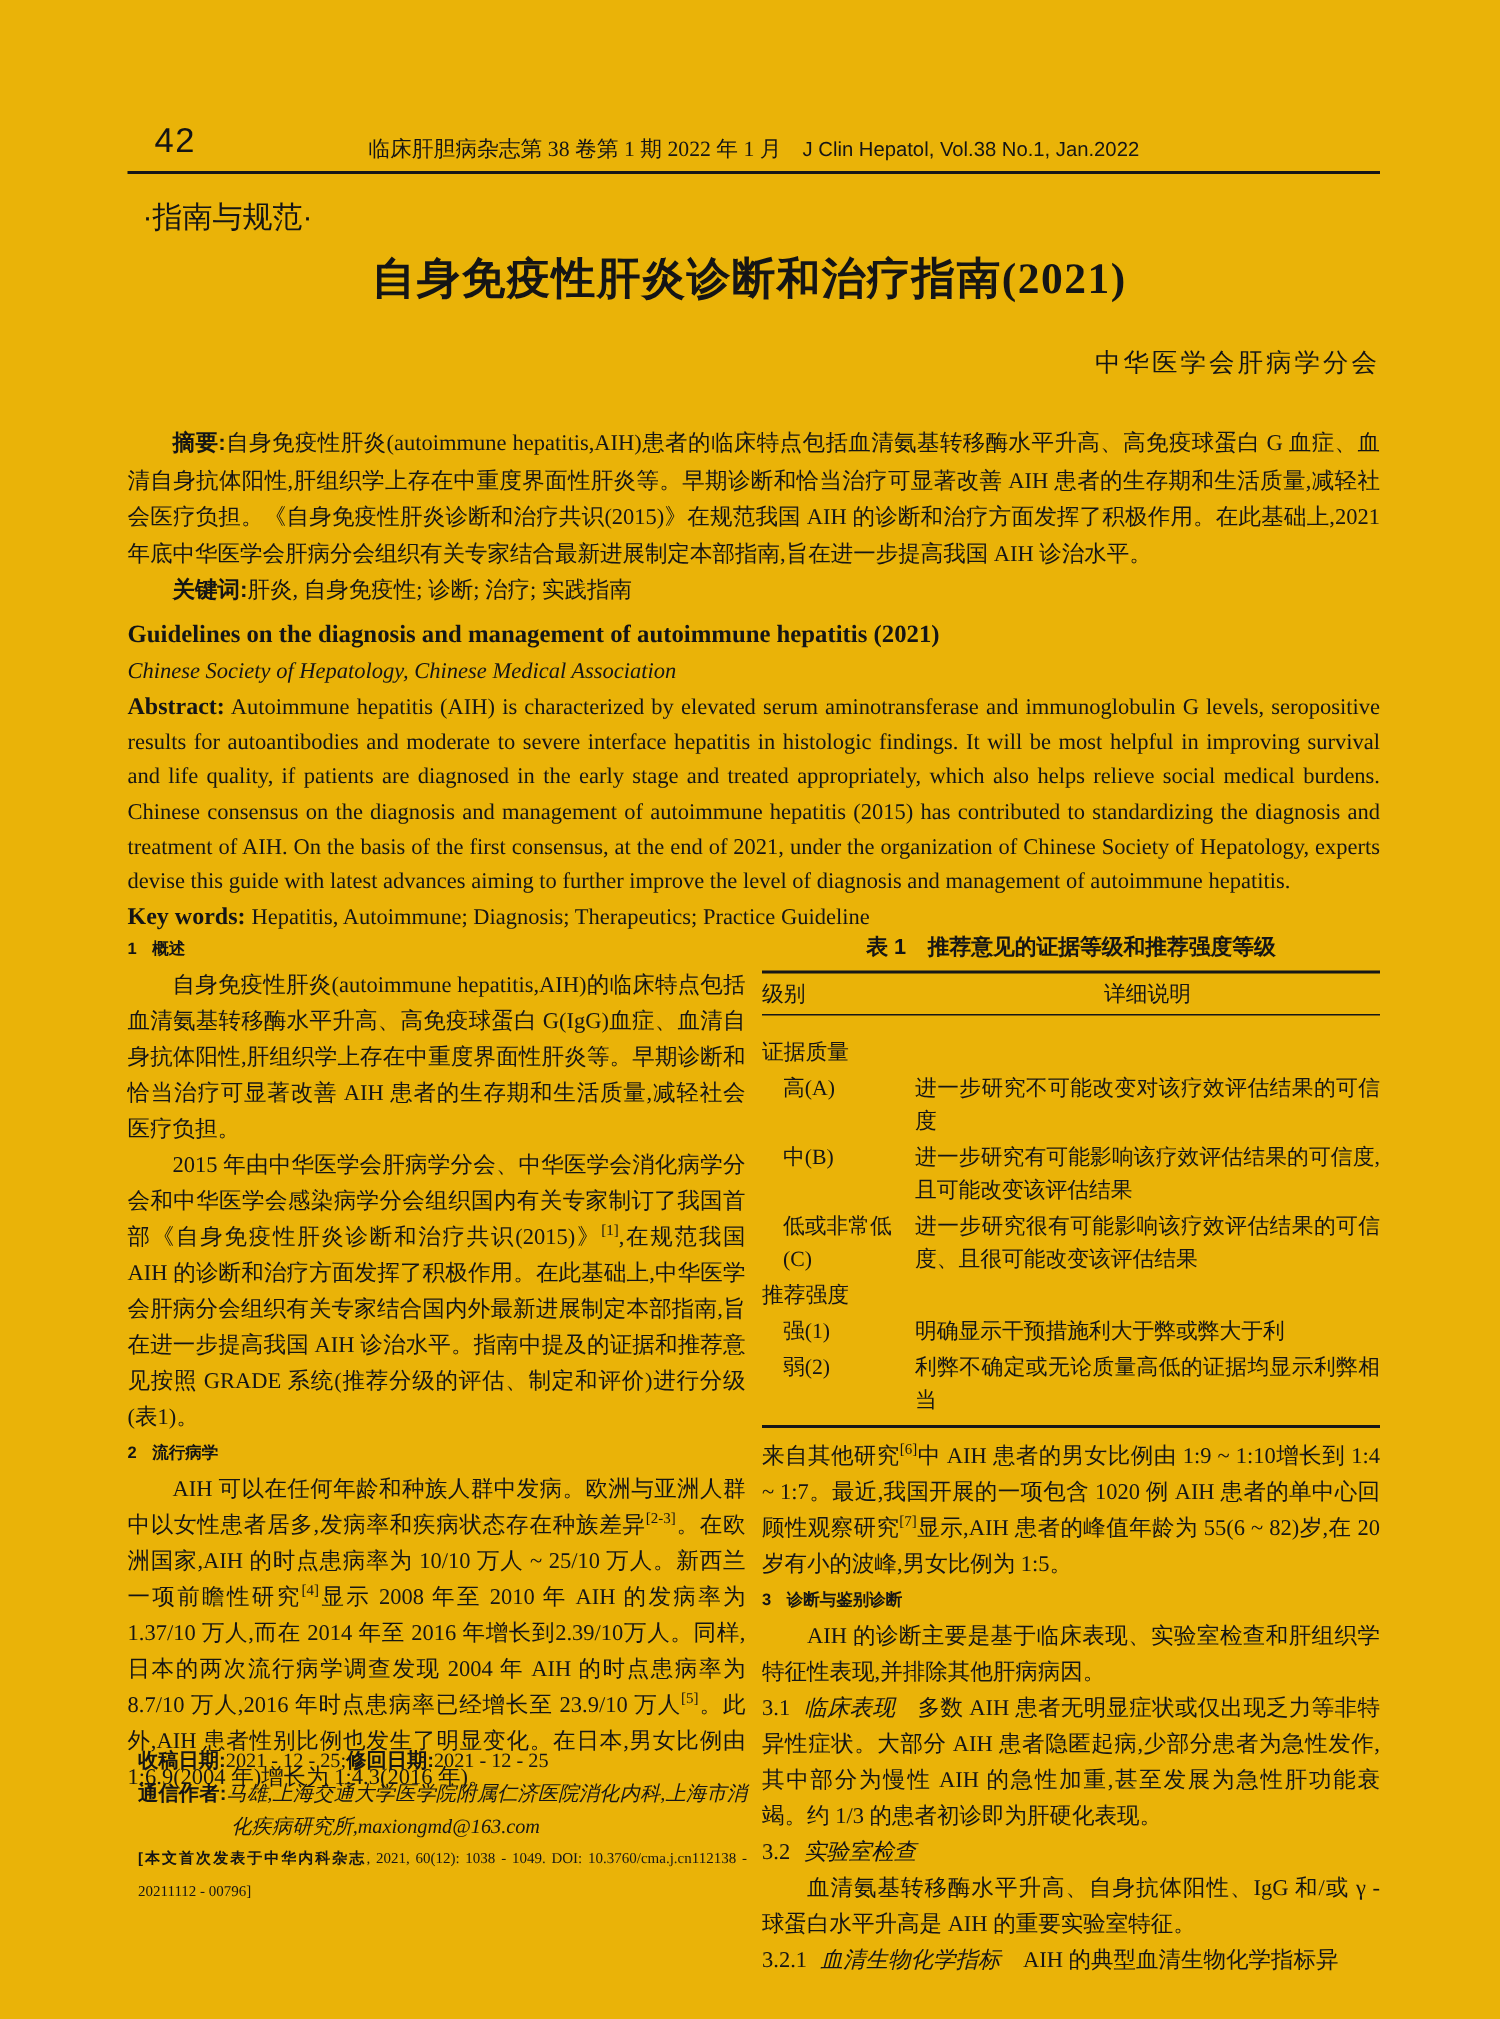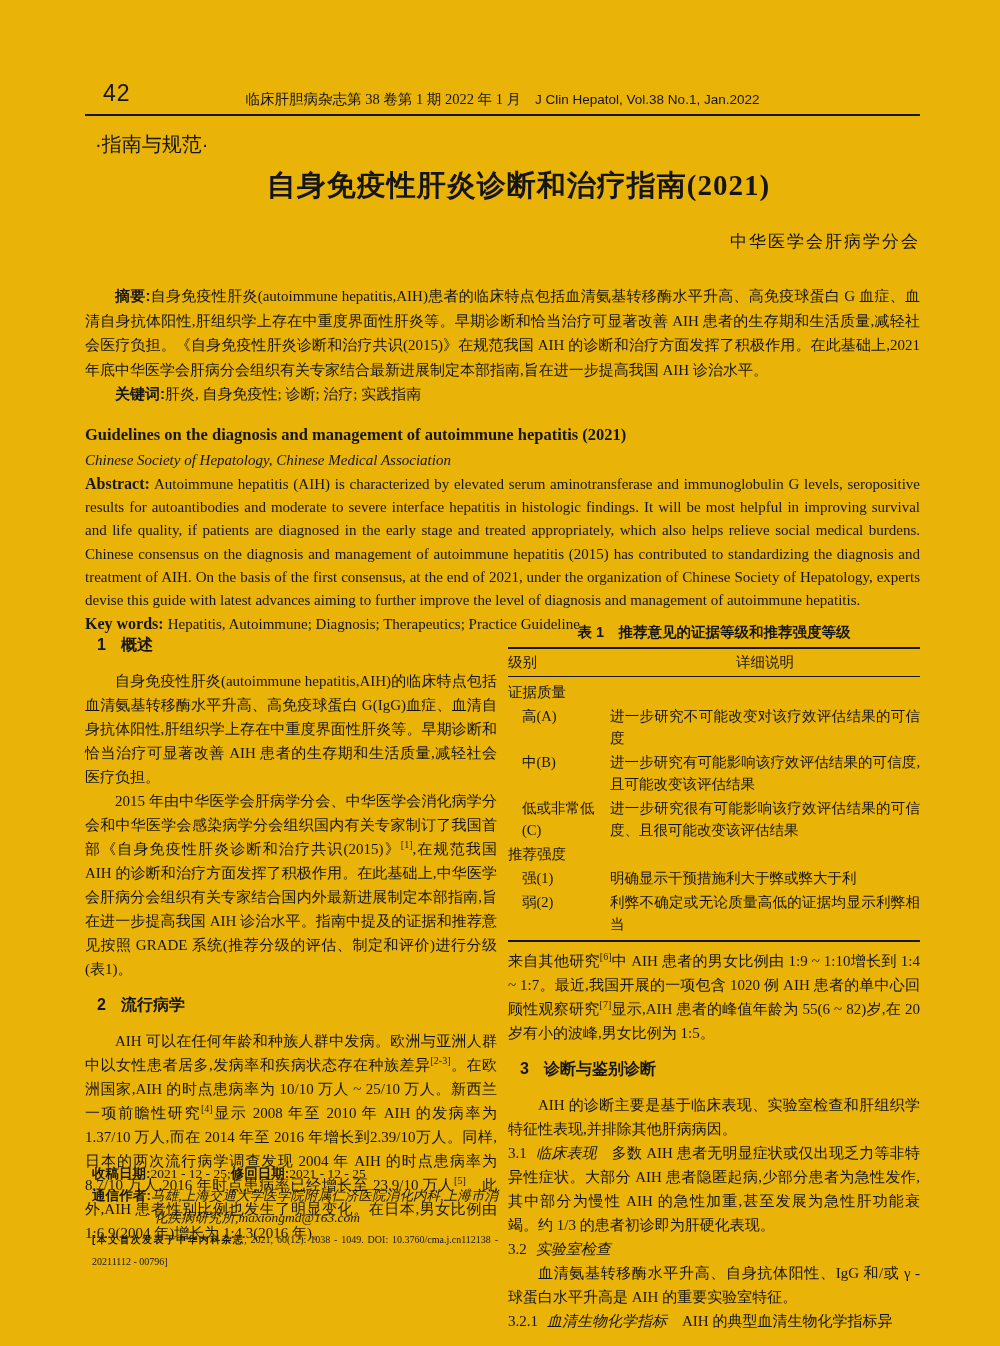--- a/index.html
+++ b/index.html
@@ -23,43 +23,43 @@
   }
   .jline .jen{margin-left:14px;font-family:"Liberation Sans","DejaVu Sans",sans-serif;font-size:13.5px;}
   .hrule{position:absolute;left:85px;top:114px;width:835px;height:2px;background:#171717;}
   .colmark{
     position:absolute;left:95px;top:131px;
     font-family:"Liberation Sans","DejaVu Sans",sans-serif;
     font-size:20px;
   }
   
   .title{
-    position:absolute;left:101px;top:166px;width:835px;margin:0;
+    position:absolute;left:82px;top:166px;width:835px;margin:0;
     text-align:center;font-size:29px;font-weight:bold;letter-spacing:1px;
   }
   .author{
     position:absolute;left:85px;top:230px;width:835px;
     text-align:right;font-size:17px;letter-spacing:2px;
   }
   
   .abs-cn{position:absolute;left:85px;top:284px;width:835px;}
   .abs-p{margin:0;font-size:15px;line-height:24.5px;text-align:justify;text-indent:2em;}
   .lab{font-family:"Liberation Sans","DejaVu Sans",sans-serif;font-weight:bold;}
   
-  .abs-en{position:absolute;left:85px;top:422px;width:835px;}
+  .abs-en{position:absolute;left:85px;top:410px;width:835px;}
   .en-title{font-size:16.5px;font-weight:bold;line-height:26px;}
   .en-affil{font-style:italic;font-size:15px;line-height:24px;}
   .en-p{margin:0;font-size:15px;line-height:23.2px;text-align:justify;}
   .en-kw{margin:0;font-size:15px;line-height:24px;}
   .en-lab{font-weight:bold;font-size:16px;margin-right:4px;}
   
   .cols{position:absolute;left:85px;top:621px;width:835px;display:flex;gap:11px;}
   .col{width:412px;}
   .sec{
-    margin:12px;font-size:16px;line-height:24px;font-weight:bold;
+    margin:0;font-size:11px;line-height:24px;font-weight:bold;
     font-family:"Liberation Sans","DejaVu Sans",sans-serif;
   }
   .sec .st{margin-left:0.95em;}
   .body{margin:0;font-size:15px;line-height:24px;text-align:justify;text-indent:2em;}
   .noind{text-indent:0;}
   sup{font-size:10px;line-height:0;}
   .subnum{margin-right:0.6em;}
   .subtitle{font-style:italic;margin-right:1em;}
   .subsec{margin:0;font-size:15px;line-height:24px;font-weight:normal;}
   
@@ -77,21 +77,21 @@
   table.tbl th{
     font-weight:normal;font-size:14.5px;
     border-bottom:1.2px solid #171717;
     padding:4px 0 4px 0;
   }
   .th-level{text-align:left;width:102px;}
   .th-desc{text-align:center;}
   table.tbl td{vertical-align:top;padding:1px 0;line-height:22px;}
   td.lv.i{padding-left:14px;}
   td.ds{text-align:justify;padding-right:2px;}
-  tr.first td{padding-top:4px;}
+  tr.first td{padding-top:14px;}
   tr.last td{padding-bottom:5px;}
   
   .footnote{position:absolute;left:92px;top:1163px;width:406px;}
   .fn{margin:0;font-size:13.5px;line-height:22px;text-align:justify;}
   .fnb{font-family:"Liberation Sans","DejaVu Sans",sans-serif;font-weight:bold;font-style:normal;}
   .hang{padding-left:4.6em;text-indent:-4.6em;}
   .kai{font-style:italic;}
   .fn-pub{font-size:10px;}
 </style>
 </head>

